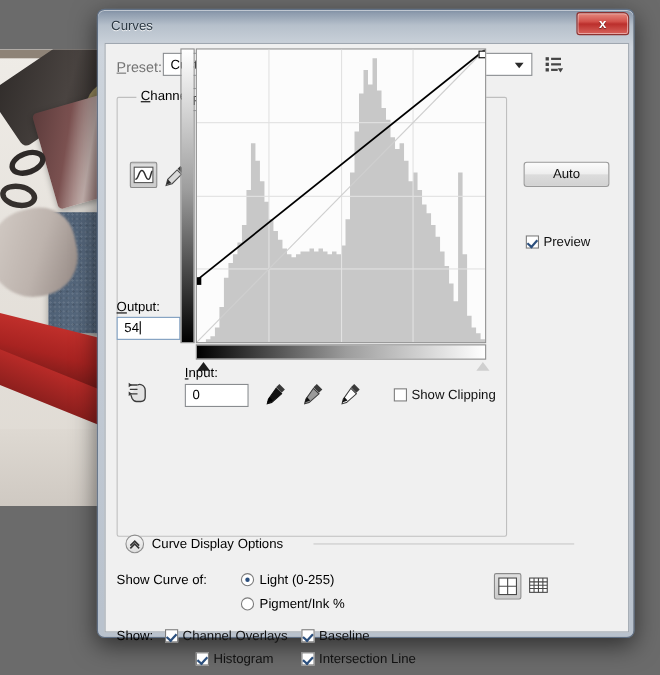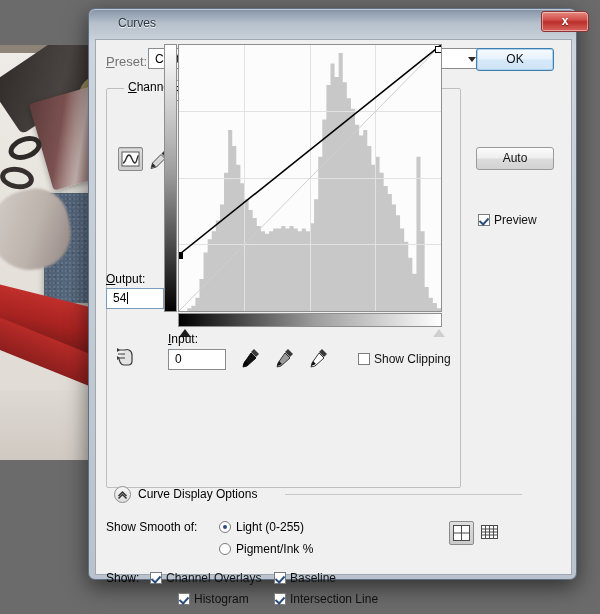--- a/index.html
+++ b/index.html
@@ -93,21 +93,21 @@
   
   #dialog {
     position:absolute; left:88px; top:8px; width:489px; height:572px;
     border-radius: 7px 7px 7px 7px;
     background: linear-gradient(180deg,#7d8da1 0%, #8e9cae 3px, #b6c0cb 14px, #cdd4dc 34px, #b9c2cd 96%);
     padding: 6px;
     box-shadow: 0 7px 22px rgba(0,0,0,.55), 0 1px 0 rgba(255,255,255,.5) inset;
     border: 1px solid #5f6f84;
   }
   #titlebar {
-    position:absolute; left:21px; top:0px; width:477px; height:40px;
+    position:absolute; left:4px; top:0px; width:477px; height:40px;
   }
   #title-text {
     position:absolute; left:8px; top:7px;
     font-size:12px; color:#2a3742;
     text-shadow: 0 1px 0 rgba(255,255,255,.8);
   }
   #close-btn {
     position:absolute; right:-2px; top:2px; width:48px; height:21px;
     border-radius: 3px 5px 3px 3px;
     background: linear-gradient(180deg,#e58a80 0%, #d2504a 40%, #bb2f2c 52%, #d8635c 100%);
@@ -349,21 +349,20 @@
         <rect x="2" y="3" width="3" height="3" fill="#444"></rect>
         <rect x="7" y="3.5" width="9" height="2" fill="#444"></rect>
         <rect x="2" y="8" width="3" height="3" fill="#444"></rect>
         <rect x="7" y="8.5" width="9" height="2" fill="#444"></rect>
         <rect x="2" y="13" width="3" height="3" fill="#444"></rect>
         <rect x="7" y="13.5" width="6" height="2" fill="#444"></rect>
         <path d="M13 13 l5 0 l-2.5 4 z" fill="#444"></path>
       </svg>
     </div>
 
-    <div class="btn default" id="btn-ok">OK</div>
     <div class="btn" id="btn-auto">Auto</div>
 
     <label class="cbx-wrap" id="preview-cbx">
       <span class="cbx on"></span><span>Preview</span>
     </label>
 
     <div id="group"></div>
     <div id="group-legend"><span class="u">C</span>hannel:</div>
     <div class="combo" id="channel-combo">
       <span class="val">RGB</span>
@@ -449,21 +448,21 @@
       <div id="cdo-chev">
         <svg width="15" height="15" viewBox="0 0 15 15">
           <path d="M3.5 9 L7.5 5 L11.5 9" stroke="#333" stroke-width="1.5" fill="none"></path>
           <path d="M3.5 11.5 L7.5 7.5 L11.5 11.5" stroke="#333" stroke-width="1.5" fill="none"></path>
         </svg>
       </div>
       <div id="cdo-title">Curve Display Options</div>
     </div>
     <div id="cdo-rule"></div>
 
-    <div id="amt-label">Show Smooth of:</div>
+    <div id="amt-label">Show Curve of:</div>
     <label class="radio-wrap" id="radio-light">
       <span class="radio on"></span><span>Light  (0-255)</span>
     </label>
     <label class="radio-wrap" id="radio-pigment">
       <span class="radio"></span><span>Pigment/Ink %</span>
     </label>
 
     <div class="gridbtn" id="gridbtn-coarse">
       <svg width="23" height="22" viewBox="0 0 23 22">
         <rect x="3.5" y="3.5" width="16" height="15" fill="#fff" stroke="#4a4a4a"></rect>

